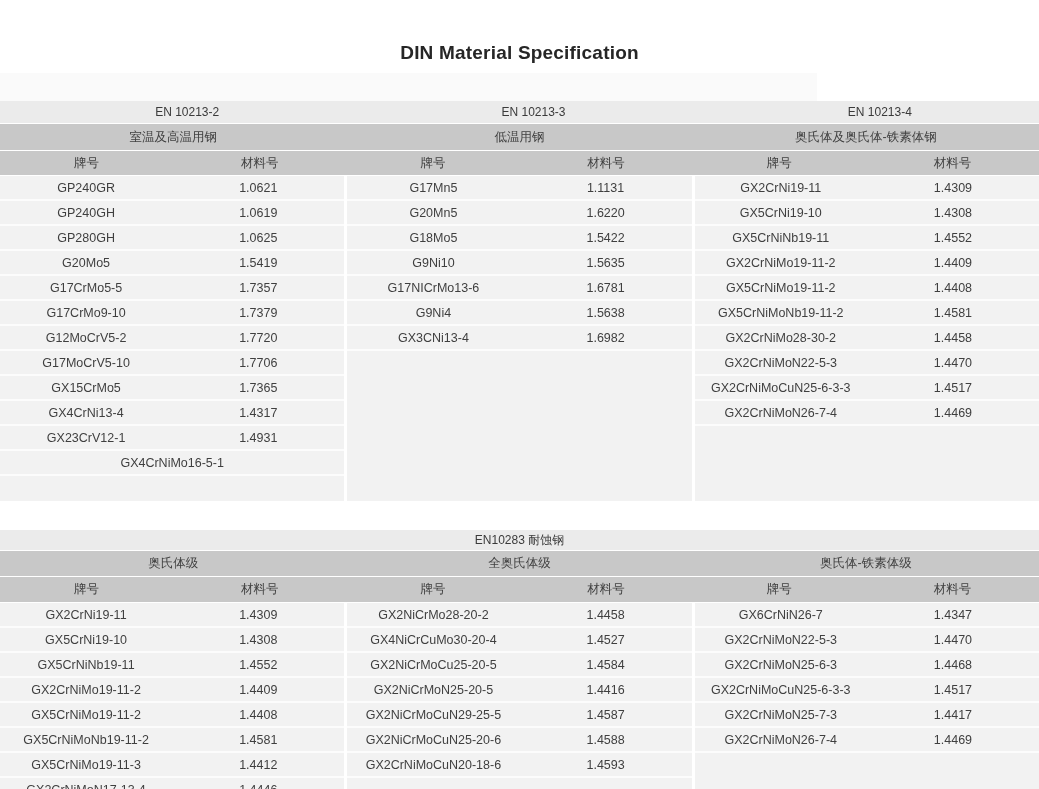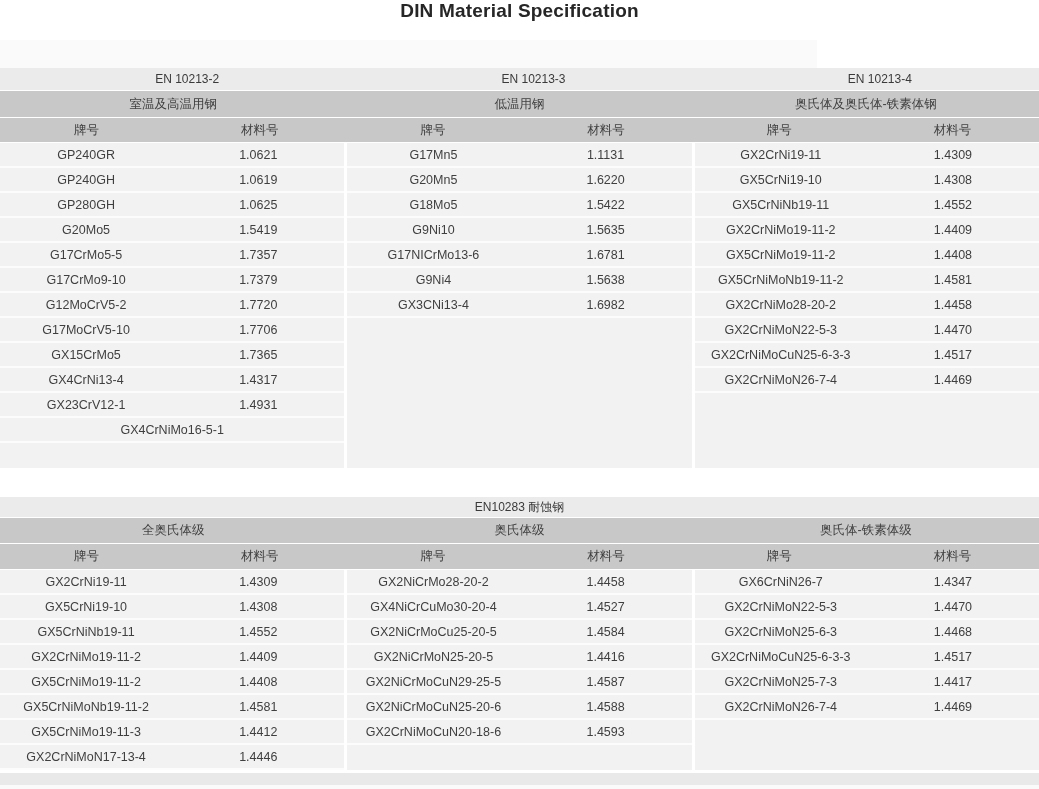--- a/index.html
+++ b/index.html
@@ -3,21 +3,21 @@
 <meta charset="utf-8">
 <style>
   html,body{margin:0;padding:0;}
   body{
     width:1039px;height:789px;overflow:hidden;
     background:var(--page_bg,#fff);
     font-family:"Liberation Sans","DejaVu Sans",sans-serif;
     color:var(--text,#3f3f3f);
     position:relative;
   }
-  .title-bar{height:40px;background:#fff;display:flex;justify-content:center;}
+  .title-bar{height:40px;background:#fff;display:flex;align-items:center;justify-content:center;margin-top:33px;}
   .title-bar h1{margin:0;font-size:19px;font-weight:bold;color:#262626;letter-spacing:.2px;}
   .sub-strip{height:28px;background:#fafafa;position:relative;}
   .white-panel{position:absolute;right:0;top:0;height:100%;width:222px;background:#fff;}
 
   .band{display:flex;width:100%;margin-bottom:1px;}
   .band .bcell{flex:1;display:flex;align-items:center;justify-content:center;font-size:12.5px;}
   .std-band{height:22px;background:var(--band_light,#ebebeb);}
   .std-band .bcell{font-size:12px;color:#3a3a3a;padding-left:28px;}
   .cat-band{height:26px;background:var(--band_dark,#c8c8c8);}
   .t2 .cat-band{height:25px;}
@@ -174,21 +174,21 @@
         </div>
         <div class="trow">
           <div class="tcell">GX5CrNiMo19-11-2</div>
           <div class="tcell">1.4408</div>
         </div>
         <div class="trow">
           <div class="tcell">GX5CrNiMoNb19-11-2</div>
           <div class="tcell">1.4581</div>
         </div>
         <div class="trow">
-          <div class="tcell">GX2CrNiMo28-20-2</div>
+          <div class="tcell">GX2CrNiMo28-30-2</div>
           <div class="tcell">1.4458</div>
         </div>
         <div class="trow">
           <div class="tcell">GX2CrNiMoN22-5-3</div>
           <div class="tcell">1.4470</div>
         </div>
         <div class="trow">
           <div class="tcell">GX2CrNiMoCuN25-6-3-3</div>
           <div class="tcell">1.4517</div>
         </div>
@@ -198,22 +198,22 @@
         </div>
       </div>
   </div>
 </section>
 
 <div class="table-gap"></div>
 
 <section class="t2">
   <div class="title-band">EN10283 耐蚀钢</div>
   <div class="band cat-band">
+    <div class="bcell">奥氏体级</div>
     <div class="bcell">全奥氏体级</div>
-    <div class="bcell">奥氏体级</div>
     <div class="bcell">奥氏体-铁素体级</div>
   </div>
   <div class="band colhdr-band">
     <div class="group">
       <div class="bcell">牌号</div>
       <div class="bcell">材料号</div>
     </div>
     <div class="group">
       <div class="bcell">牌号</div>
       <div class="bcell">材料号</div>

